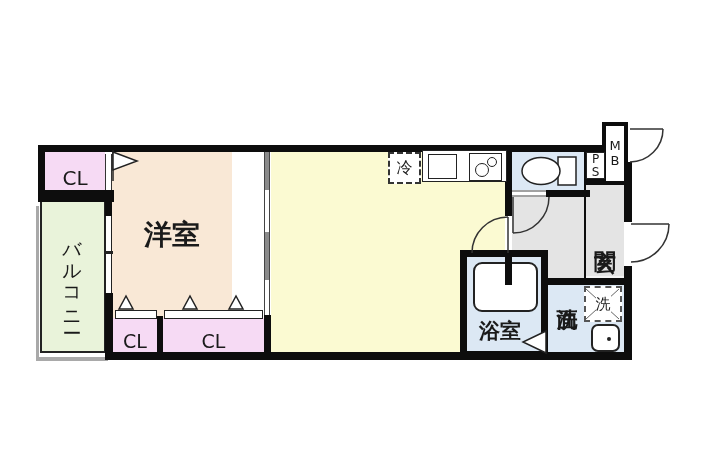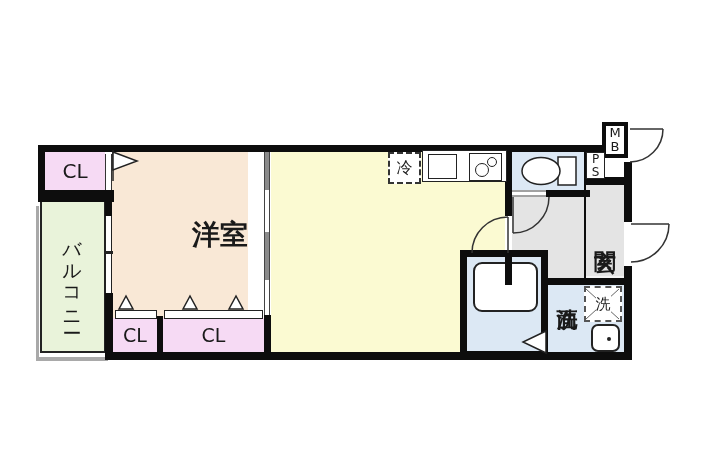--- a/index.html
+++ b/index.html
@@ -1,21 +1,21 @@
 <!DOCTYPE html>
 <html><head>
 <meta charset="utf-8">
 <style>
   html,body{margin:0;padding:0;background:#fff;}
   .canvas{position:relative;width:718px;height:461px;background:#fff;overflow:hidden;
           font-family:"DejaVu Sans","Liberation Sans",sans-serif;color:#1a1a1a;}
   .wall{position:absolute;background:#0d0d0d;}
   .room{position:absolute;}
   .lbl{color:#1a1a1a;}
-  .cl-room{background:#f6daf4;display:flex;align-items:center;justify-content:center;
+  .cl-room{background:#f6daf4;display:flex;align-items:flex-end;justify-content:center;
            font-size:20px;font-weight:500;}
   .vtext{writing-mode:vertical-rl;text-orientation:upright;letter-spacing:2px;}
   .center-col{display:flex;flex-direction:column;align-items:center;justify-content:center;}
   svg{position:absolute;left:0;top:0;pointer-events:none;}
 </style>
 </head>
 <body>
 
 <div class="canvas">
 
@@ -23,21 +23,21 @@
   <div class="room" style="left:36px;top:357px;width:72px;height:4px;background:#a9a9a9;"></div>
 
   <div class="room" style="left:40px;top:200px;width:66px;height:153px;background:#e9f3da;border:2px solid #222;box-sizing:border-box;display:flex;align-items:center;justify-content:center;">
     <div class="lbl vtext" style="font-size:19px;">バルコニー</div>
   </div>
 
   <div class="room cl-room" style="left:45px;top:152px;width:60px;height:38px;">
     <span>CL</span>
   </div>
 
-  <div class="room center-col" style="left:112px;top:152px;width:136px;height:166px;background:#f9e8d6;align-items:flex-end;">
+  <div class="room center-col" style="left:112px;top:152px;width:120px;height:166px;background:#f9e8d6;">
     <div class="lbl" style="font-size:28px;font-weight:600;">洋室</div>
   </div>
 
   <div class="room center-col" style="left:271px;top:152px;width:234px;height:200px;background:#fbfad2;">
   </div>
 
   <div class="room" style="left:512px;top:152px;width:72px;height:38px;background:#dce8f4;"></div>
 
   <div class="room" style="left:512px;top:197px;width:72px;height:86px;background:#e4e4e4;"></div>
 
@@ -46,20 +46,21 @@
   </div>
   <div class="room" style="left:586px;top:276px;width:38px;height:4px;background:#f4f4f4;"></div>
 
   <div class="room" style="left:548px;top:285px;width:76px;height:67px;background:#dce8f4;">
     <div class="lbl vtext" style="position:absolute;left:5px;top:7px;font-size:21px;font-weight:600;">洗面</div>
   </div>
 
   <div class="room" style="left:460px;top:250px;width:88px;height:108px;background:#0d0d0d;">
     <div style="position:absolute;left:7px;top:7px;width:74px;height:94px;background:#dce8f4;">
       <div style="position:absolute;left:6px;top:5px;width:61px;height:46px;background:#fff;border:2px solid #222;border-radius:9px;"></div>
+      <div class="lbl" style="position:absolute;left:0;right:8px;bottom:6px;text-align:center;font-size:21px;font-weight:600;">浴室</div>
     </div>
   </div>
 
   <div class="room cl-room" style="left:113px;top:318px;width:44px;height:34px;font-size:19px;">
     <span>CL</span>
   </div>
   <div class="room cl-room" style="left:163px;top:318px;width:101px;height:34px;font-size:19px;">
     <span>CL</span>
   </div>
   <div class="room" style="left:115px;top:310px;width:40px;height:7px;background:#fff;border:1px solid #222;"></div>
@@ -85,21 +86,21 @@
   <div class="wall" style="left:505px;top:145px;width:7px;height:71px;"></div>
   <div class="wall" style="left:505px;top:253px;width:7px;height:32px;"></div>
   <div class="wall" style="left:546px;top:190px;width:44px;height:7px;"></div>
   <div class="wall" style="left:584px;top:152px;width:2px;height:38px;"></div>
   <div class="wall" style="left:584px;top:190px;width:2px;height:90px;"></div>
   <div class="wall" style="left:586px;top:177px;width:46px;height:8px;"></div>
   <div class="wall" style="left:624px;top:162px;width:8px;height:60px;"></div>
   <div class="wall" style="left:624px;top:266px;width:8px;height:94px;"></div>
   <div class="wall" style="left:548px;top:278px;width:84px;height:7px;"></div>
 
-  <div class="room" style="left:602px;top:122px;width:26px;height:36px;background:#fff;border:4px solid #0d0d0d;box-sizing:border-box;display:flex;align-items:center;justify-content:center;">
+  <div class="room" style="left:602px;top:122px;width:26px;height:63px;background:#fff;border:4px solid #0d0d0d;box-sizing:border-box;display:flex;align-items:center;justify-content:center;">
     <div class="lbl" style="width:13px;font-size:13px;line-height:1.1;word-break:break-all;text-align:center;">MB</div>
   </div>
   <div class="room" style="left:586px;top:152px;width:19px;height:27px;background:#fff;border:1.5px solid #222;box-sizing:border-box;display:flex;align-items:center;justify-content:center;">
     <div class="lbl" style="width:10px;font-size:12px;line-height:1.05;word-break:break-all;text-align:center;">PS</div>
   </div>
 
   <div class="room" style="left:388px;top:152px;width:33px;height:32px;background:#fff;border:2px dashed #333;box-sizing:border-box;display:flex;align-items:center;justify-content:center;">
     <span class="lbl" style="font-size:16px;">冷</span>
   </div>
 

